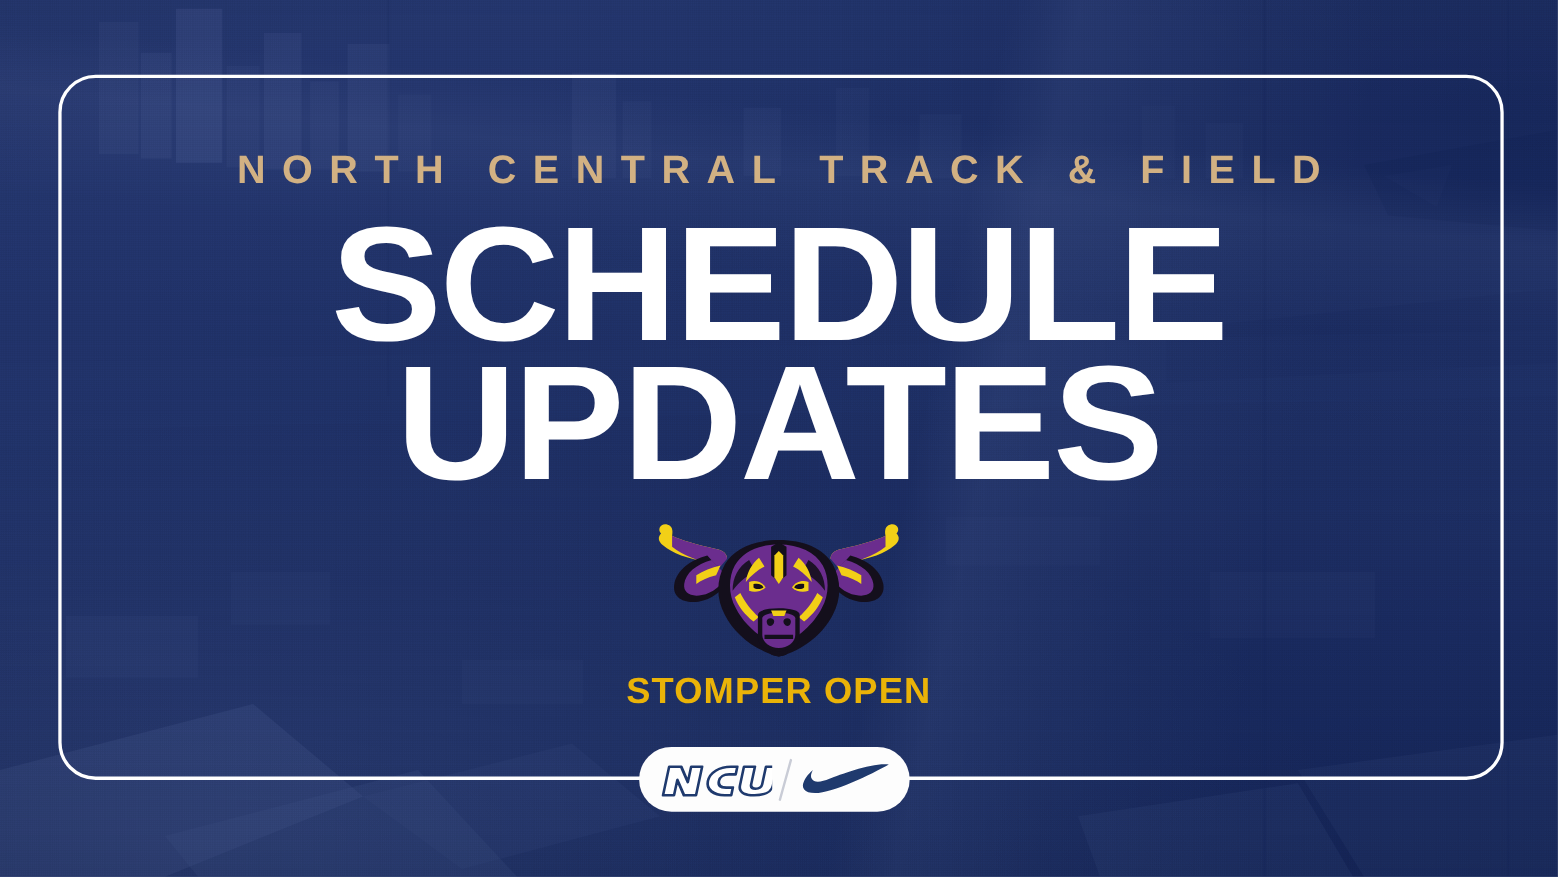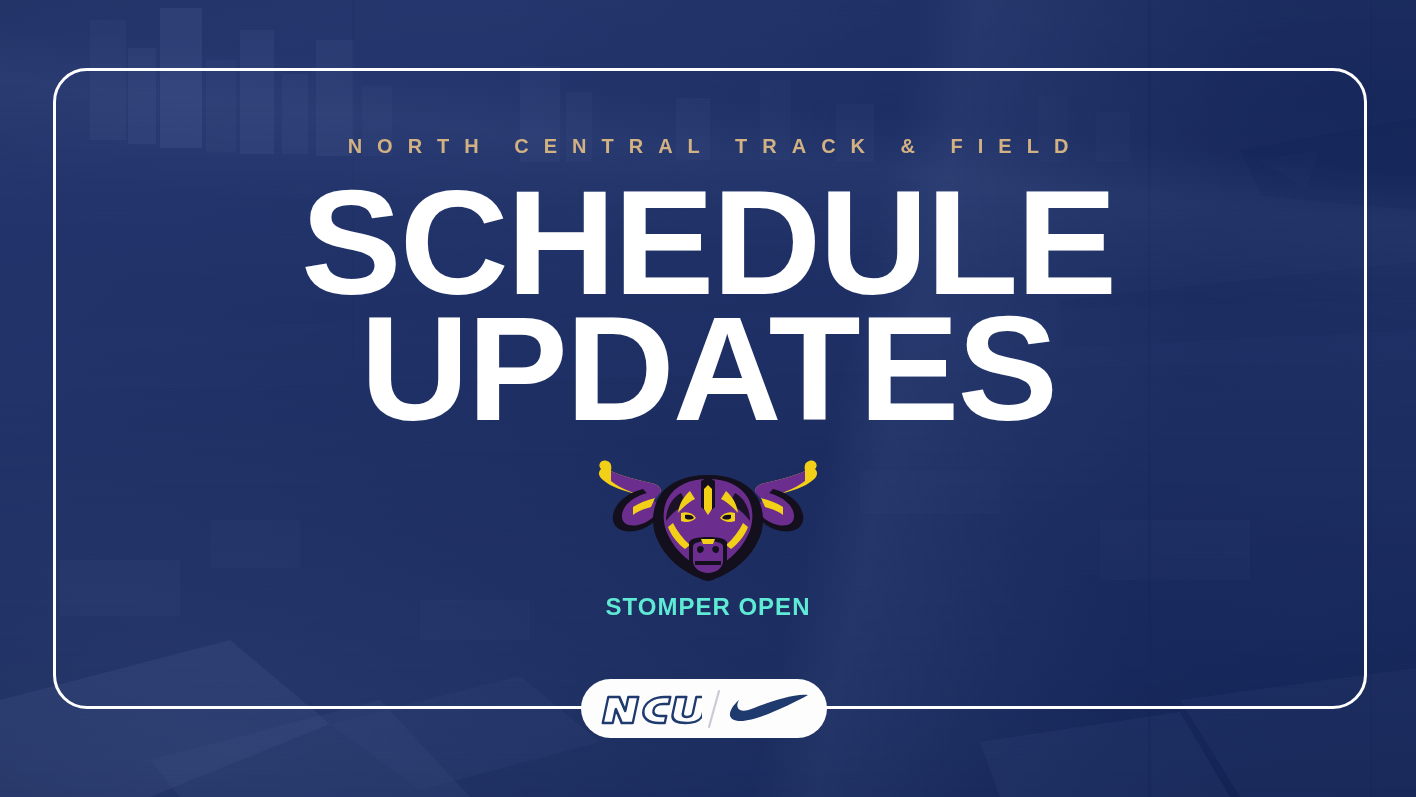--- a/index.html
+++ b/index.html
@@ -113,21 +113,21 @@
     width: 1416px;
     height: 797px;
     display: flex;
     flex-direction: column;
     align-items: center;
   }
 
   .eyebrow {
     margin-top: 136px;
     color: #d2b183;
-    font-size: 20px;
+    font-size: 36px;
     font-weight: 700;
     letter-spacing: 15px;
     text-indent: 15px;
     line-height: 1;
     white-space: nowrap;
   }
 
   .headline {
     color: #ffffff;
     font-weight: 700;
@@ -149,22 +149,22 @@
   
   .mascot {
     margin-top: 18px;
     width: 230px;
     height: 140px;
   }
   .mascot svg { display: block; width: 100%; height: 100%; }
 
   .event-name {
     margin-top: 8px;
-    color: #5eead4;
-    font-size: 24px;
+    color: #eab308;
+    font-size: 33px;
     font-weight: 700;
     letter-spacing: 1px;
     line-height: 1;
     white-space: nowrap;
   }
 
   
   .pill {
     position: absolute;
     left: 581px;

